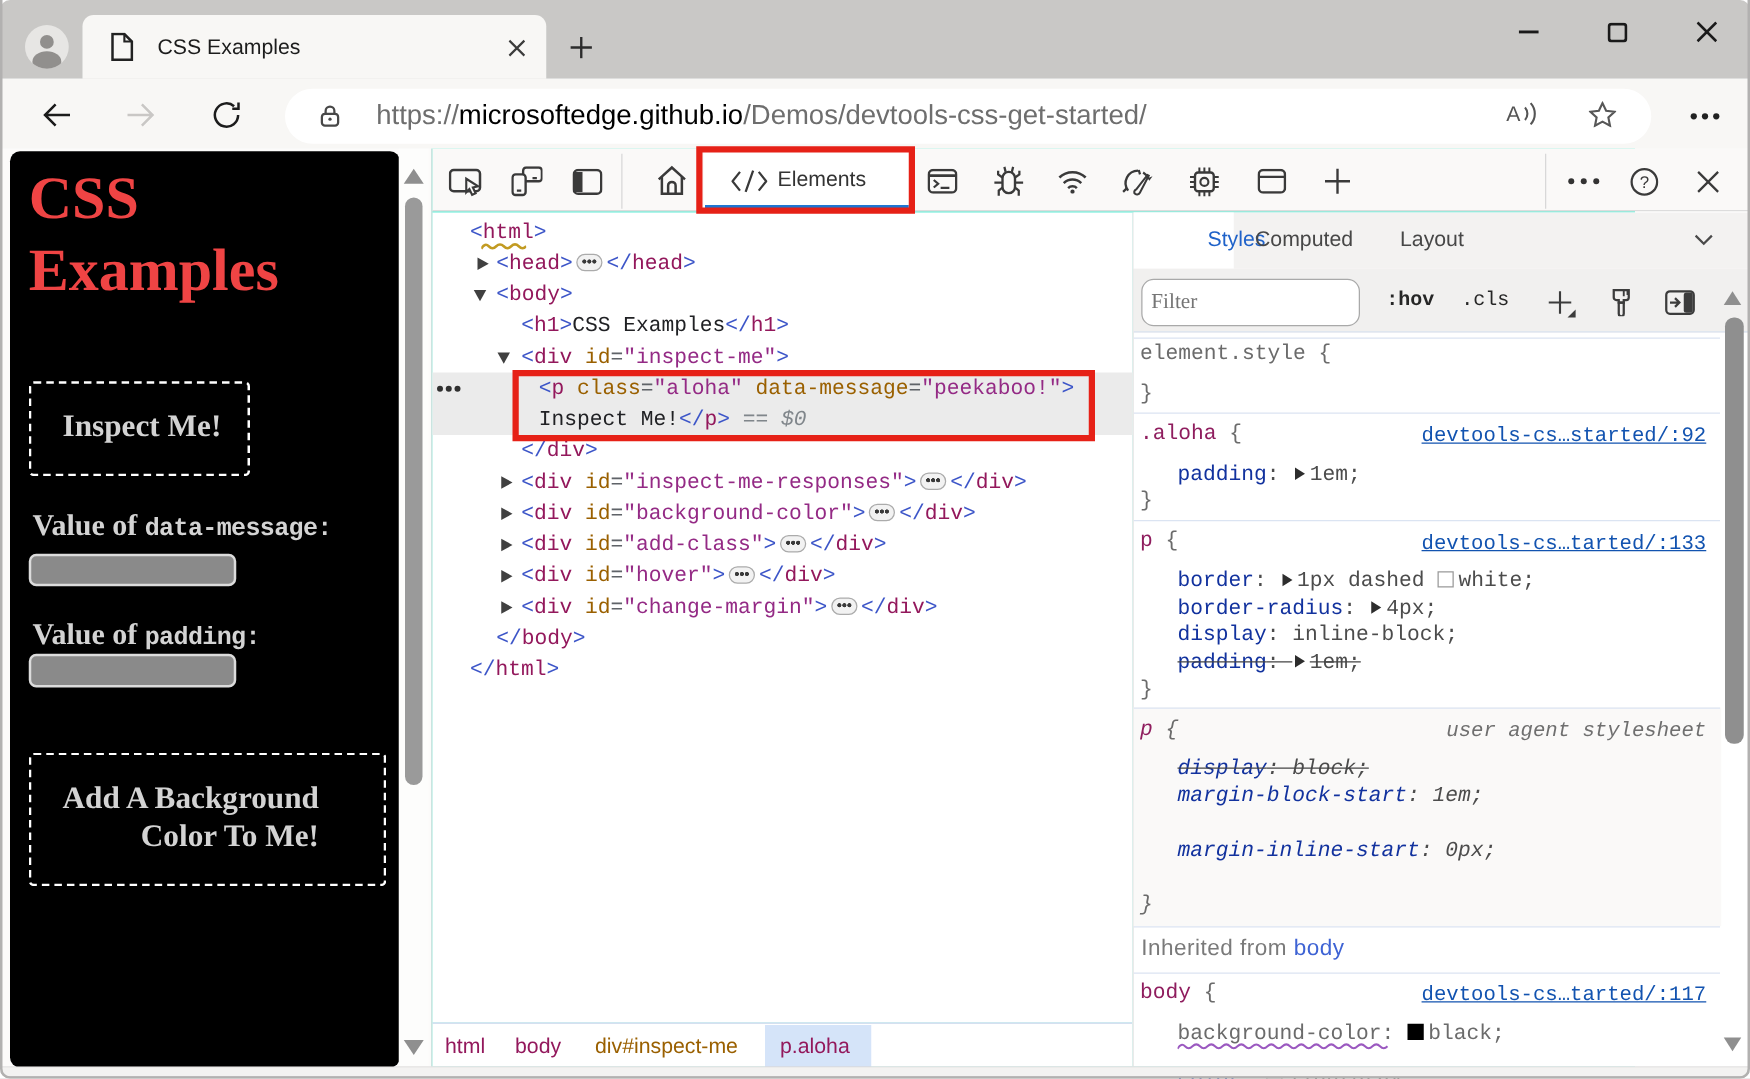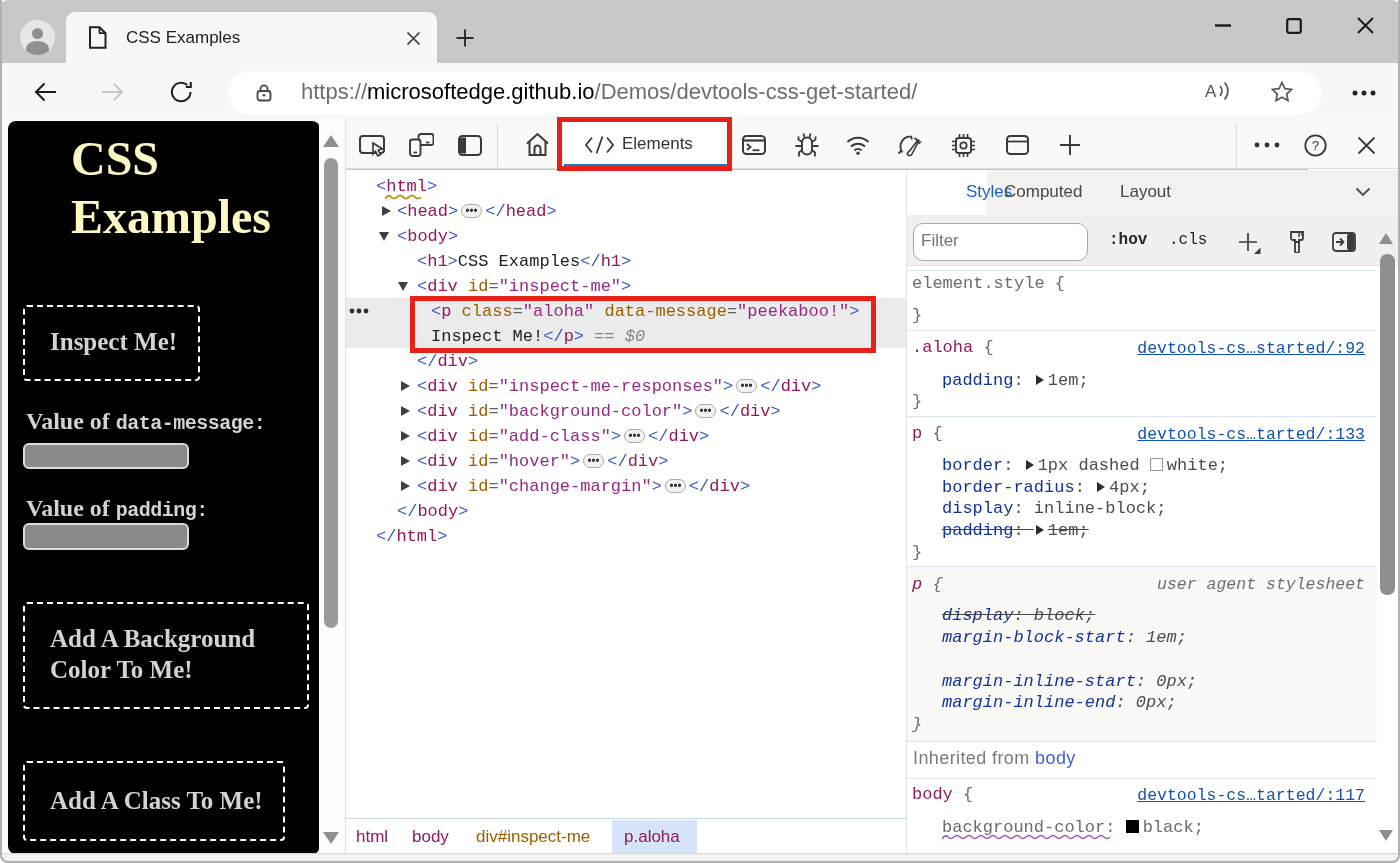--- a/index.html
+++ b/index.html
@@ -22,21 +22,21 @@
   #blackpage { left:6px; top:2px; width:312px; height:733px; background:#000; border-radius:8px; color:#d3d3d3; }
   .dashbox { position:absolute; border:2px dashed #fff; border-radius:4px; color:#d3d3d3; font-weight:700; font-family:"Liberation Serif", serif; font-size:25px; }
   .ginput { position:absolute; background:#8a8a8a; border:2px solid #dcdcdc; border-radius:6px; }
   .plabel { position:absolute; font-weight:700; font-family:"Liberation Serif", serif; font-size:24px; color:#d3d3d3; }
   .plabel .mono { font-size:20px; letter-spacing:-0.5px; }
   
   #pagescroll { left:319px; top:119px; width:24px; height:734px; background:#fdfdfc; }
   .tri-up { width:0; height:0; border-left:8px solid transparent; border-right:8px solid transparent; border-bottom:12px solid #8f8f8f; }
   .tri-down { width:0; height:0; border-left:8px solid transparent; border-right:8px solid transparent; border-top:12px solid #8f8f8f; }
   
-  #devtools { left:345px; top:119px; width:963px; height:734px; background:#fdba74; border-left:1px solid #e1e1e1; }
+  #devtools { left:345px; top:119px; width:963px; height:734px; background:#5eead4; border-left:1px solid #e1e1e1; }
   #dtoolbar { left:0; top:0; width:1053px; height:50px; background:#faf9f8; border-bottom:1px solid #dcdcdc; }
   #eltab { left:217px; top:0; width:165px; height:51px; background:#fff; }
   #elblue { left:218px; top:45px; width:163px; height:5px; background:#1f76d2; }
   .redbox { position:absolute; border:5px solid #e62117; z-index:30; }
   
   #dom { left:0; top:51px; width:560px; height:648px; background:#fff; font-family:"Liberation Mono", monospace; font-size:17px; }
   .drow { position:absolute; white-space:pre; line-height:25px; height:25px; }
   .pb { color:#3c55c8; }   
   .tg { color:#93185c; }   
   .an { color:#9a6000; }   
@@ -130,33 +130,30 @@
   </svg>
 
 <svg class="abs" style="left:1352px; top:90px;" width="24" height="6" viewBox="0 0 24 6">
     <circle cx="3" cy="3" r="2.5" fill="#222"></circle>
     <circle cx="12" cy="3" r="2.5" fill="#222"></circle>
     <circle cx="21" cy="3" r="2.5" fill="#222"></circle>
   </svg>
 
 <div class="abs" id="pagearea">
   <div class="abs" id="blackpage">
-    <div class="abs serif" style="left:15px; top:9px; font-size:48px; font-weight:700; line-height:58px; color:#fef9c3;margin-left:48px;">CSS<br>Examples</div>
+    <div class="abs serif" style="left:15px; top:9px; font-size:48px; font-weight:700; line-height:58px; color:#ef4444;">CSS<br>Examples</div>
     <div class="dashbox" style="left:15px; top:184px; width:177px; height:76px;">
         <span class="abs" style="left:25px; top:21px;">Inspect Me!</span>
       </div>
     <div class="plabel" style="left:18px; top:287px;">Value of <span class="mono">data-message:</span></div>
     <div class="ginput" style="left:15px; top:322px; width:166px; height:26px;"></div>
     <div class="plabel" style="left:18px; top:374px;">Value of <span class="mono">padding:</span></div>
     <div class="ginput" style="left:15px; top:402px; width:166px; height:27px;"></div>
-    <div class="dashbox" style="left:15px; top:481px; width:286px; height:107px;">
+    <div class="dashbox" style="left:15px; top:481px; width:286px; height:107px;text-align:right;">
         <span class="abs" style="left:25px; top:19px; line-height:31px;">Add A Background<br>Color To Me!</span>
-      </div>
-    <div class="dashbox" style="left:15px; top:640px; width:262px; height:80px;">
-        <span class="abs" style="left:25px; top:24px;">Add A Class To Me!</span>
       </div>
   </div>
 </div>
 <div class="abs" id="pagescroll">
   <div class="tri-up abs" style="left:4px; top:16px;"></div>
   <div class="abs" style="left:5px; top:39px; width:14px; height:470px; background:#9a9a9a; border-radius:7px;"></div>
   <div class="tri-down abs" style="left:4px; top:713px;"></div>
 </div>
 
 <div class="abs" id="devtools">
@@ -305,21 +302,21 @@
     <div class="abs" style="left:0; top:0; width:80px; height:45px; background:#fff;"></div>
     <div class="abs" style="left:21px; top:12px; font-size:17px; color:#1f62c9;margin-left:38px;">Styles</div>
     <div class="abs" style="left:97px; top:12px; font-size:17px; color:#474747;">Computed</div>
     <div class="abs" style="left:213px; top:12px; font-size:17px; color:#474747;">Layout</div>
     <svg class="abs" style="left:448px; top:17px;" width="16" height="10" viewBox="0 0 16 10">
         <path d="M1.5 1.5 L8 8 L14.5 1.5" fill="none" stroke="#4a4a4a" stroke-width="1.8"></path>
       </svg>
 
     <div class="abs" style="left:0; top:45px; width:493px; height:51px; background:#f1f0ef; border-bottom:1px solid #d9e2f0;"></div>
     <div class="abs" style="left:6px; top:53px; width:175px; height:38px; background:#fff; border:1px solid #a9a9a9; border-radius:10px;"></div>
-    <div class="abs" style="left:14px; top:61px; font-size:17px; color:#757575;">Filter</div>
+    <div class="abs" style="left:14px; top:61px; font-size:17px; color:#757575;font-family:Liberation Serif, serif;">Filter</div>
     <div class="abs mono" style="left:202px; top:61px; font-size:16px; font-weight:700; color:#262626;">:hov</div>
     <div class="abs mono" style="left:262px; top:61px; font-size:16px; font-weight:400; color:#262626;">.cls</div>
     <svg class="abs" style="left:330px; top:61px;" width="24" height="24" viewBox="0 0 24 24">
         <path d="M11 2 v18 M2 11 h18" stroke="#3c3c3c" stroke-width="1.7" fill="none"></path>
         <path d="M17 23 L23.5 23 L23.5 16.5 Z" fill="#3c3c3c"></path>
       </svg>
     <svg class="abs" style="left:379px; top:61px;" width="22" height="22" viewBox="0 0 22 22">
         <path d="M5 1 h12 v6 a2 2 0 0 1 -2 2 h-2 v2 h-4 v-2 h-2 a2 2 0 0 1 -2 -2 z" fill="none" stroke="#3c3c3c" stroke-width="1.8"></path>
         <path d="M9 11 h4 v9 a2 2 0 0 1 -4 0 z" fill="none" stroke="#3c3c3c" stroke-width="1.8"></path>
         <path d="M13 1 v5 M16 1 v4" stroke="#3c3c3c" stroke-width="1.5"></path>
@@ -346,21 +343,20 @@
     <div class="srow" style="left:35px; top:306.5px;"><span class="prop">border-radius</span>: <span class="ptri"></span>4px;</div>
     <div class="srow" style="left:35px; top:328px;"><span class="prop">display</span>: inline-block;</div>
     <div class="srow" style="left:35px; top:350px; text-decoration:line-through; text-decoration-color:#444;"><span class="prop">padding</span>: <span class="ptri"></span>1em;</div>
     <div class="srow brace" style="left:5px; top:372px;">}</div>
     <div class="sep" style="top:396px;"></div>
     <div class="srow ua" style="left:5px; top:403.5px;"><span class="sel">p</span><span class="brace"> {</span></div>
     <div class="abs mono ua" style="right:34px; top:405px; font-size:16.5px; color:#6f6f6f; white-space:pre;">user agent stylesheet</div>
     <div class="srow ua" style="left:35px; top:435px; text-decoration:line-through; text-decoration-color:#444;"><span class="prop">display</span>: block;</div>
     <div class="srow ua" style="left:35px; top:456.5px;"><span class="prop">margin-block-start</span>: 1em;</div>
     <div class="srow ua" style="left:35px; top:501px;"><span class="prop">margin-inline-start</span>: 0px;</div>
-    <div class="srow ua" style="left:35px; top:522px;"><span class="prop">margin-inline-end</span>: 0px;</div>
     <div class="srow ua brace" style="left:5px; top:543.5px;">}</div>
     <div class="sep" style="top:571px;"></div>
     <div class="abs" style="left:6px; top:578px; font-size:18px; letter-spacing:0.4px; color:#7a7a7a;">Inherited from <span style="color:#3e63d4;">body</span></div>
     <div class="sep" style="top:608px;"></div>
     <div class="srow" style="left:5px; top:614px;"><span class="sel">body</span><span class="brace"> {</span></div>
     <div class="lnk" style="right:34px; top:616px;">devtools-cs…tarted/:117</div>
     <div class="srow" style="left:35px; top:647px; color:#6b6b6b;">background-color: <span class="swatch" style="background:#000;"></span>black;</div>
     <svg class="abs" style="left:35px; top:664px;" width="172" height="7" viewBox="0 0 172 7">
         <path d="M0 5 Q 3 0 6 3 T 12 3 T 18 3 T 24 3 T 30 3 T 36 3 T 42 3 T 48 3 T 54 3 T 60 3 T 66 3 T 72 3 T 78 3 T 84 3 T 90 3 T 96 3 T 102 3 T 108 3 T 114 3 T 120 3 T 126 3 T 132 3 T 138 3 T 144 3 T 150 3 T 156 3 T 162 3 T 168 3" fill="none" stroke="#9b59c0" stroke-width="1.6"></path>
       </svg>

